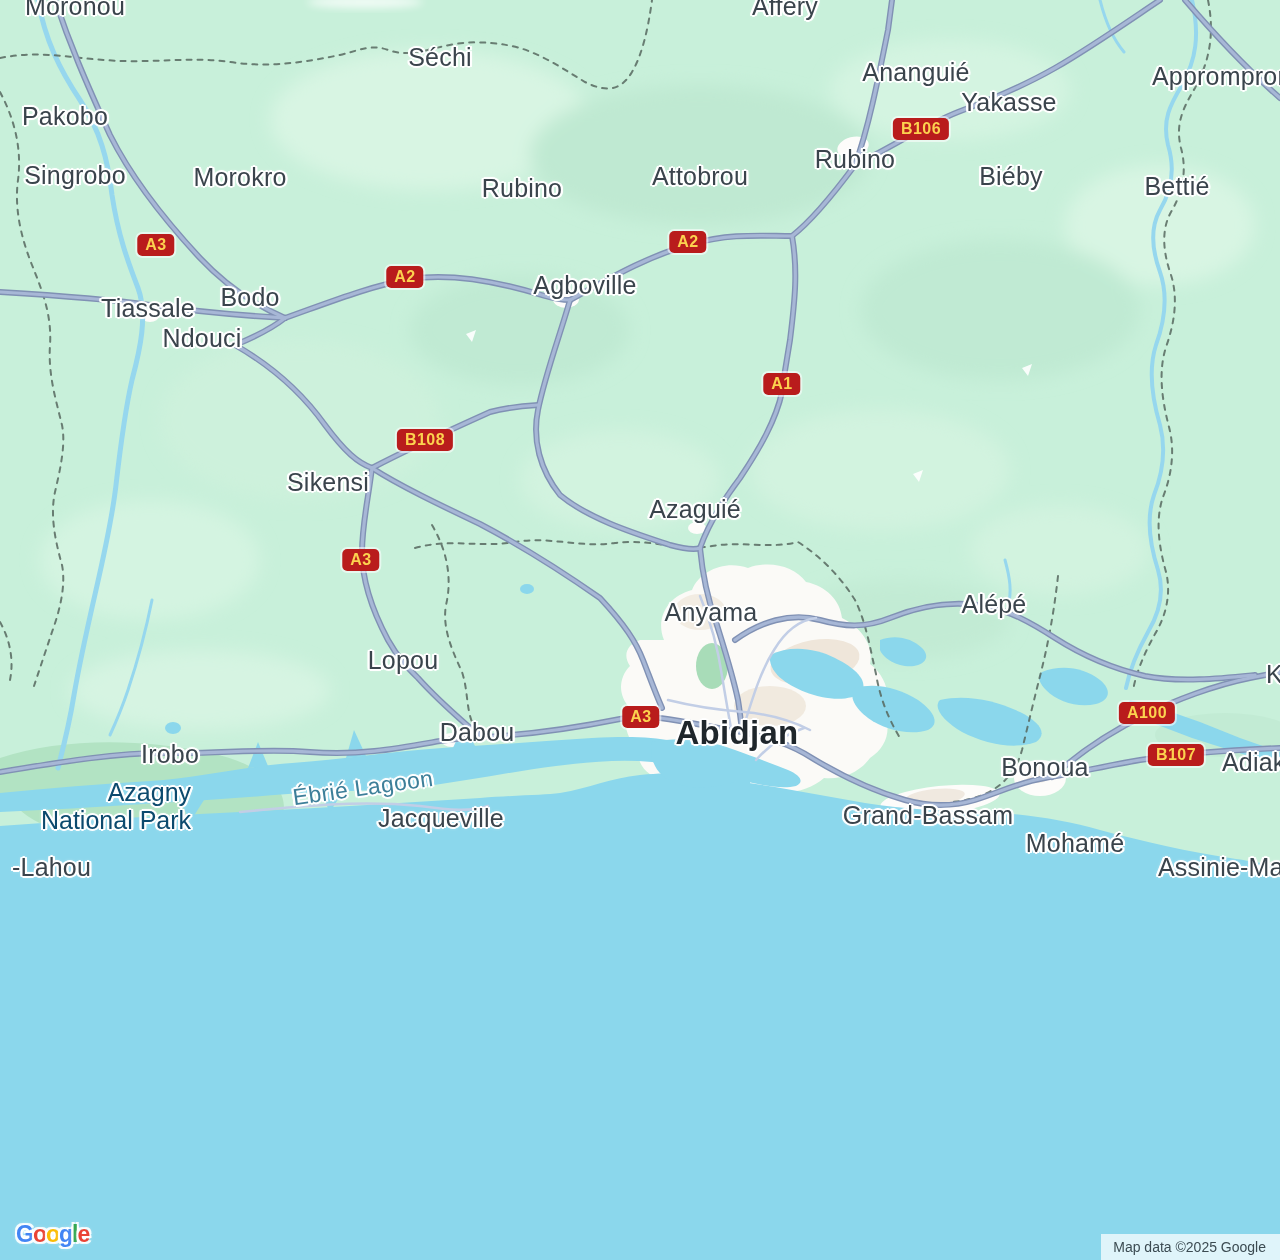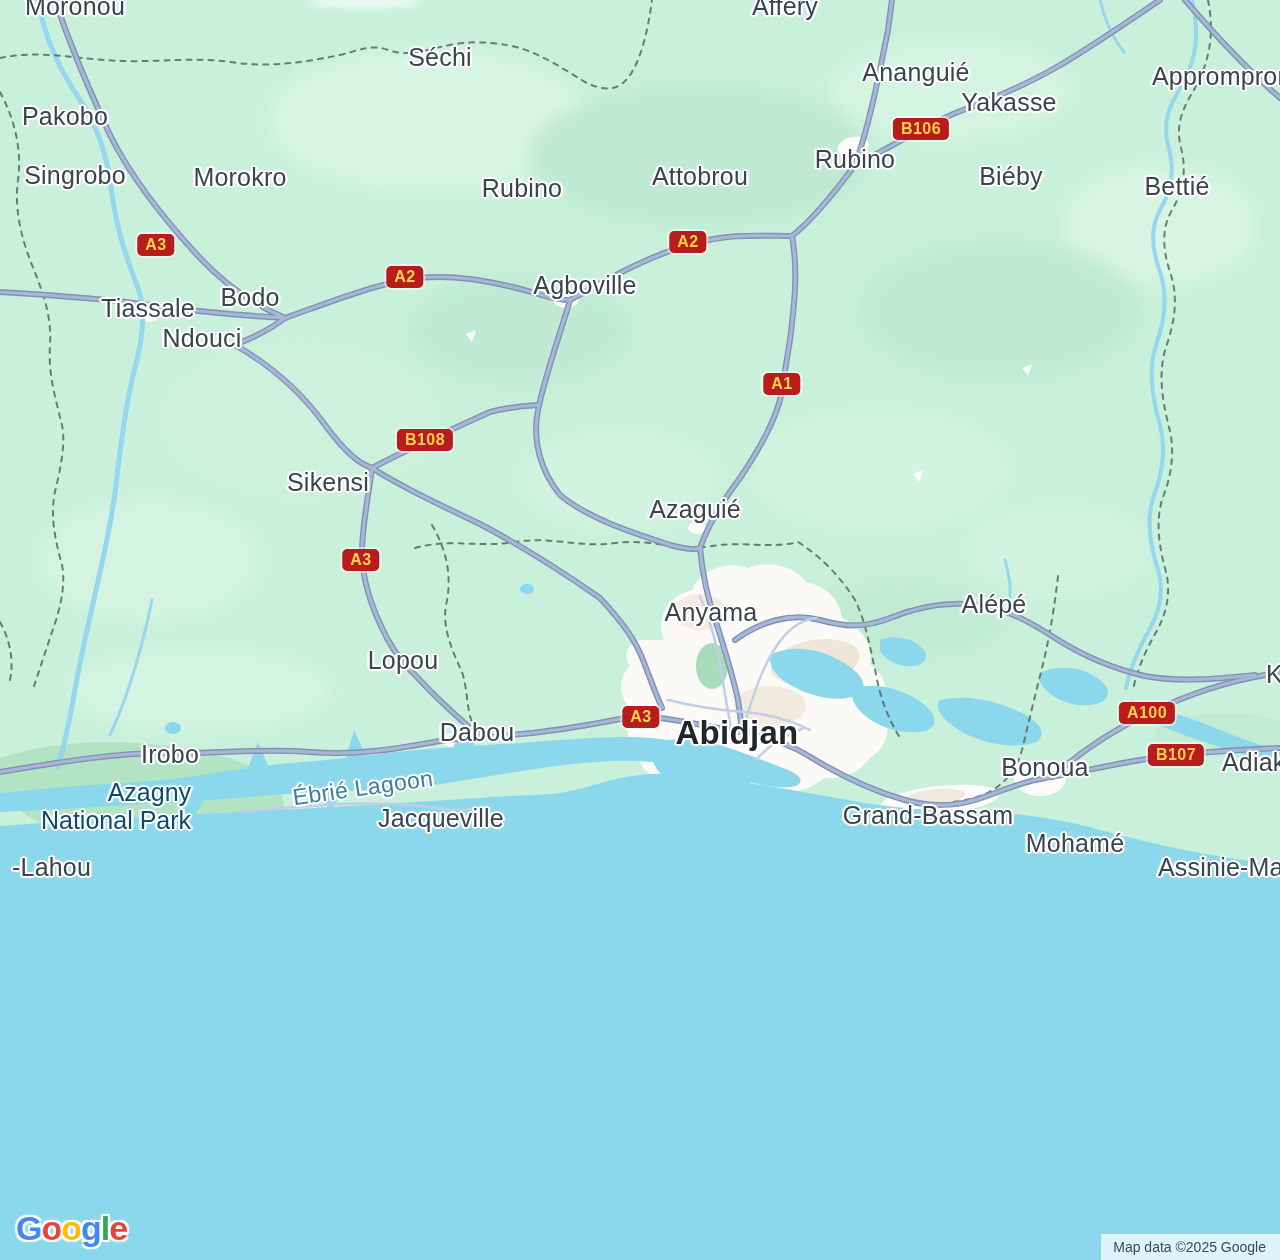--- a/index.html
+++ b/index.html
@@ -32,21 +32,21 @@
     position:absolute;transform:translate(-50%,-50%) rotate(-8deg);
     font-size:23px;color:#3d7f99;white-space:nowrap;letter-spacing:.4px;
   }
   .road-badge{
     position:absolute;transform:translate(-50%,-50%);
     background:#b91c1c;color:#fcd24f;font-size:16px;font-weight:bold;
     padding:2px 8px;border-radius:5px;letter-spacing:.5px;white-space:nowrap;
     box-shadow:0 0 0 2px rgba(255,255,255,.55);
   }
   .google-logo{
-    position:absolute;left:16px;bottom:12px;font-size:34px;font-weight:bold;
+    position:absolute;left:16px;bottom:12px;font-size:23px;font-weight:bold;
     letter-spacing:-1px;
     text-shadow:
       -2px -2px 0 rgba(255,255,255,.9), 2px -2px 0 rgba(255,255,255,.9),
       -2px 2px 0 rgba(255,255,255,.9), 2px 2px 0 rgba(255,255,255,.9),
       0 0 5px rgba(255,255,255,.9);
   }
   .attribution{
     position:absolute;right:0;bottom:0;height:26px;line-height:26px;
     padding:0 14px 0 12px;background:rgba(255,255,255,.72);
     font-size:14px;color:#3c4b52;white-space:nowrap;

